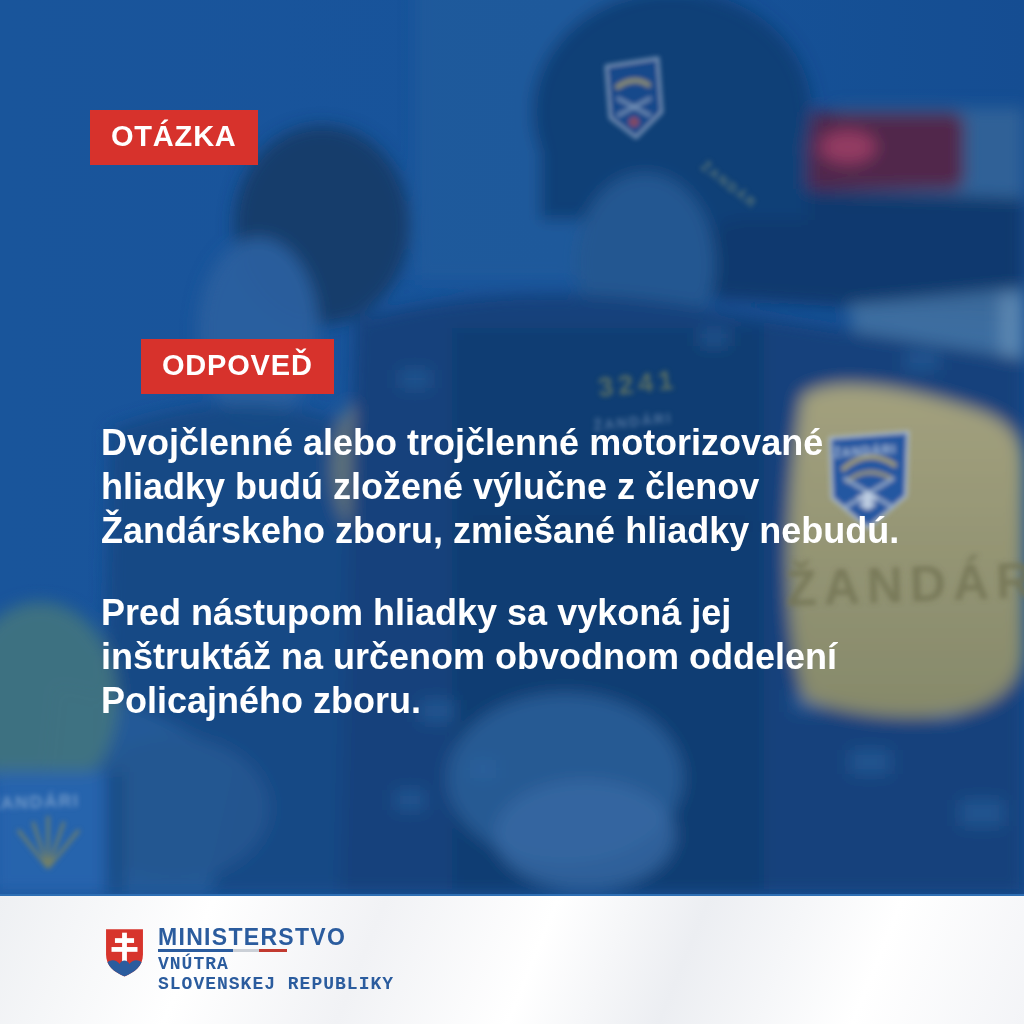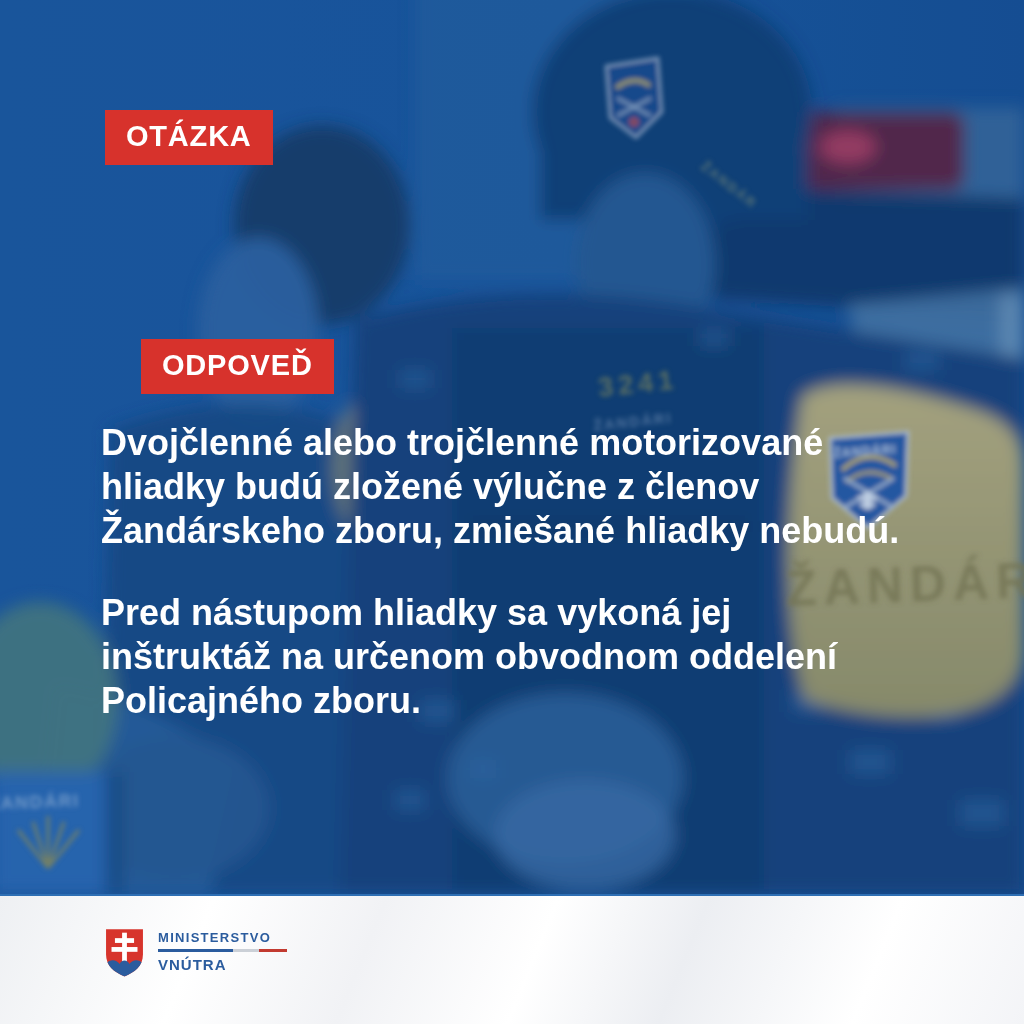--- a/index.html
+++ b/index.html
@@ -10,21 +10,21 @@
   }
   .photo { position:absolute; left:0; top:0; width:1024px; height:894px; display:block; }
   .photo text { font-family:"Liberation Sans", sans-serif; }
 
   .badge {
     position:absolute; display:inline-block;
     background:var(--badge-red,#D7322C); color:#fff;
     font-size:29px; font-weight:700; letter-spacing:.8px;
     padding:12px 21px 14px 21px; line-height:1;
   }
-  .badge-question { left:105px; top:110px; }
+  .badge-question { left:90px; top:110px; }
   .badge-answer   { left:101px; top:339px;margin-left:40px; }
 
   .blue-text {
     position:absolute; left:101px; color:#fff;
     white-space:pre-line; line-height:44px; width:860px;
   }
   .question-text { top:191px; font-size:36px; font-weight:500; }
   .answer-text   { font-size:36px; font-weight:700; }
   .answer-p1 { top:421px; }
   .answer-p2 { top:591px; }
@@ -32,26 +32,26 @@
   .footer {
     position:absolute; left:0; top:894px; width:1024px; height:130px;
     border-top:2px solid #2E6FB4; box-sizing:border-box;
     background:linear-gradient(112deg,
       #eef0f3 0%, #ffffff 20%, #f1f2f5 36%, #ffffff 52%,
       #eceef2 66%, #ffffff 84%, #f3f4f7 100%);
   }
   .logo-row { display:flex; align-items:flex-start; gap:13px; padding:31px 0 0 104px; }
   .coat-svg { width:41px; height:51px; flex:0 0 auto; }
   .logo-text { color:var(--footer-blue,#2B5C9E); padding-top:1px; }
-  .ministry-l1 { font-size:13px; font-weight:700; letter-spacing:1.3px; line-height:19px; }
+  .ministry-l1 { font-size:23px; font-weight:700; letter-spacing:1.3px; line-height:19px; }
   .underline { width:129px; height:3px; display:flex; margin:2px 0 3px 0; }
   .underline .seg-blue   { flex:0 0 58%; background:var(--footer-blue,#2B5C9E); }
   .underline .seg-silver { flex:0 0 20%; background:#CBD0D7; }
   .underline .seg-red    { flex:0 0 22%; background:var(--footer-red,#C23A30); }
-  .ministry-l2, .ministry-l3 { font-size:15px; font-weight:700; letter-spacing:1px; line-height:19.5px; }
+  .ministry-l2, .ministry-l3 { font-size:18px; font-weight:700; letter-spacing:1px; line-height:19.5px;font-family:Liberation Mono, monospace; }
 </style>
 </head>
 <body>
 
 <div class="canvas">
 
   <svg class="photo" viewBox="0 0 1024 894" aria-hidden="true">
     <defs>
       <filter id="blur8" x="-20%" y="-20%" width="140%" height="140%">
           <feGaussianBlur stdDeviation="8"></feGaussianBlur>
@@ -189,17 +189,18 @@
         </g>
       </svg>
       <div class="logo-text">
         <div class="ministry-l1">MINISTERSTVO</div>
         <div class="underline">
           <span class="seg-blue"></span>
             <span class="seg-silver"></span>
             <span class="seg-red"></span>
         </div>
         <div class="ministry-l2">VNÚTRA</div>
+        <div class="ministry-l3">SLOVENSKEJ REPUBLIKY</div>
       </div>
     </div>
   </div>
 
 </div>
 
 </body></html>

